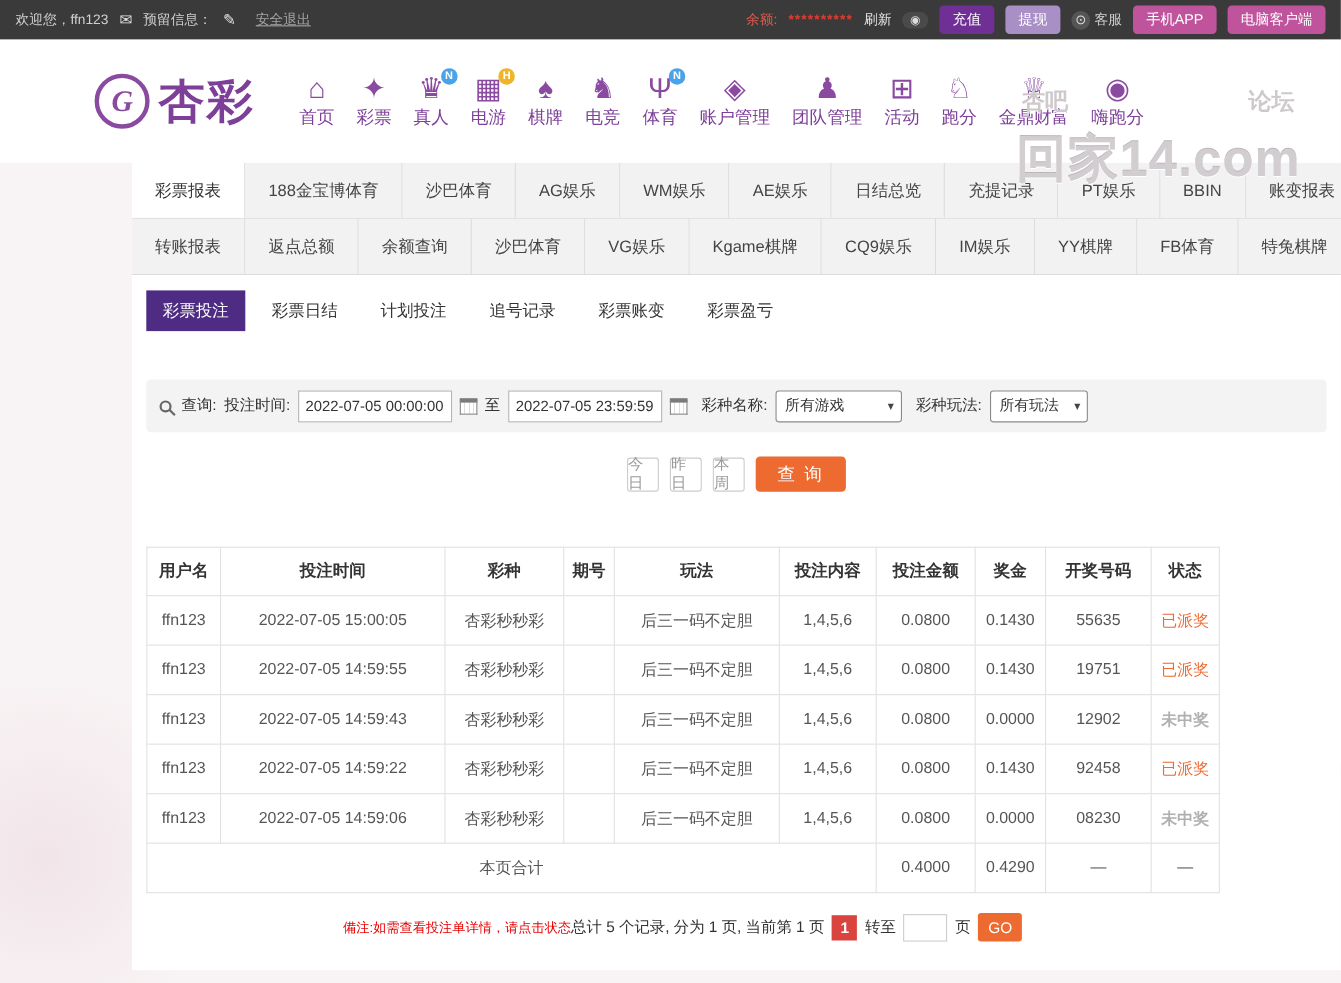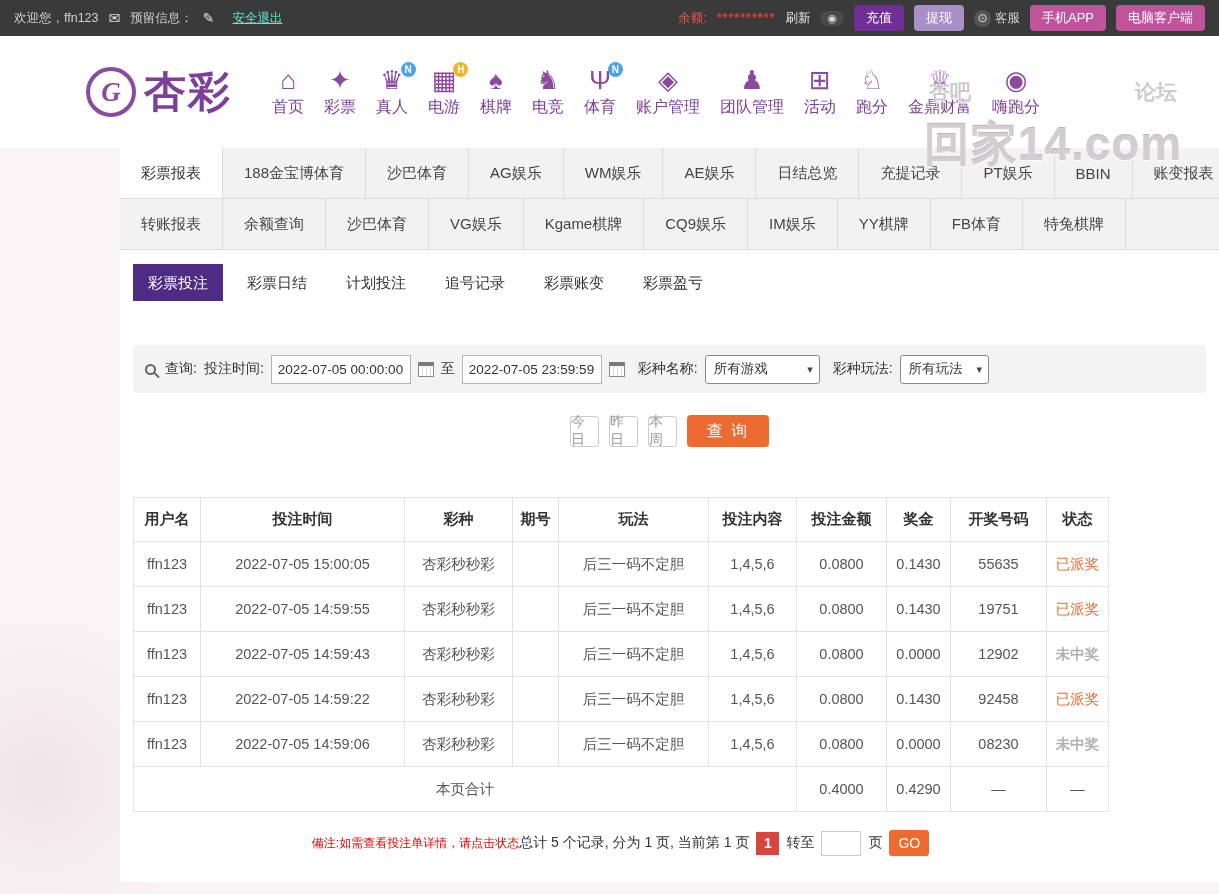--- a/index.html
+++ b/index.html
@@ -9,21 +9,21 @@
     background-color:#f8f3f4;
     background-image:
       radial-gradient(circle 230px at 40px 780px, rgba(214,170,190,.20), transparent 70%),
       radial-gradient(circle 260px at 1160px 650px, rgba(214,170,190,.16), transparent 70%);
     color:#333;
   }
   
   .topbar { height:36px; background:#3b3a3a; display:flex; align-items:center; justify-content:space-between; padding:0 14px; font-size:12.5px; color:#cfcfcf; }
   .topbar-left, .topbar-right { display:flex; align-items:center; gap:10px; }
   .tb-icon { color:#e0e0e0; font-size:14px; cursor:pointer; }
-  .logout { color:#5eead4; text-decoration:underline; cursor:pointer; margin-left:8px; }
+  .logout { color:#a3a3a3; text-decoration:underline; cursor:pointer; margin-left:8px; }
   .bal-label { color:#e05a4e; }
   .bal-value { color:#e03c31; letter-spacing:1px; font-weight:bold; }
   .refresh { color:#e6e6e6; cursor:pointer; }
   .eye-wrap { background:#4a4a4a; border-radius:9px; padding:1px 7px; font-size:11px; color:#ddd; cursor:pointer; }
   .tbtn { display:inline-block; color:#fff; font-size:13px; padding:4px 12px; border-radius:4px; cursor:pointer; white-space:nowrap; }
   .tbtn-recharge { background:#6f2f95; }
   .tbtn-withdraw { background:#a88fc6; }
   .tbtn-pink { background:#c0549c; }
   .service { display:flex; align-items:center; gap:4px; color:#cfcfcf; cursor:pointer; }
   .headset-icon { display:inline-flex; width:17px; height:17px; border-radius:50%; background:#555; color:#ddd; align-items:center; justify-content:center; font-size:12px; }
@@ -193,20 +193,21 @@
     <div class="tab">日结总览</div>
     <div class="tab">充提记录</div>
     <div class="tab">PT娱乐</div>
     <div class="tab">BBIN</div>
     <div class="tab">账变报表</div>
     <div class="tab-filler"></div>
   </div>
 
   <div class="tab-row">
     <div class="tab">转账报表</div>
+    <div class="tab">返点总额</div>
     <div class="tab">余额查询</div>
     <div class="tab">沙巴体育</div>
     <div class="tab">VG娱乐</div>
     <div class="tab">Kgame棋牌</div>
     <div class="tab">CQ9娱乐</div>
     <div class="tab">IM娱乐</div>
     <div class="tab">YY棋牌</div>
     <div class="tab">FB体育</div>
     <div class="tab">特兔棋牌</div>
     <div class="tab-filler"></div>

